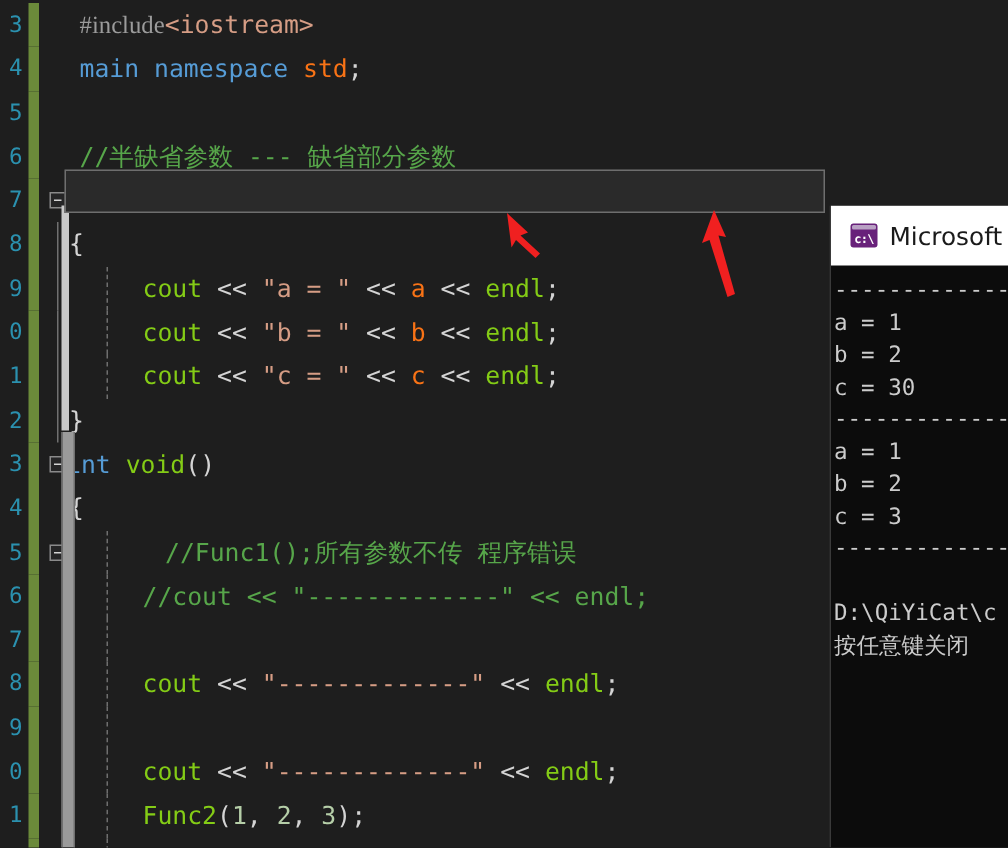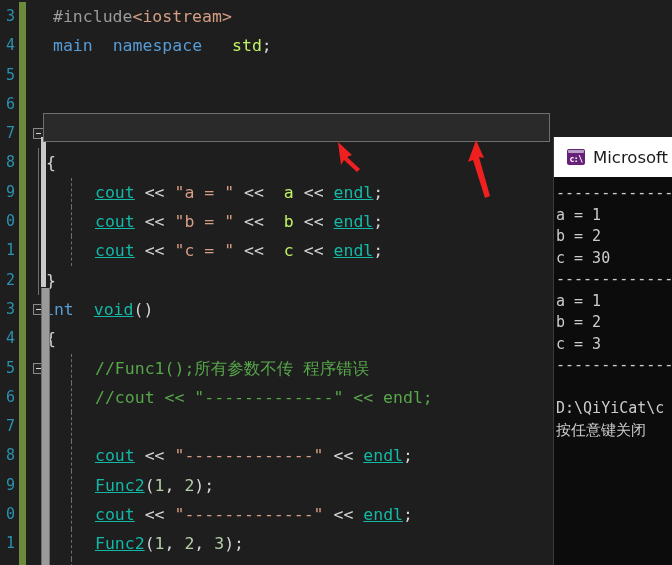--- a/index.html
+++ b/index.html
@@ -118,24 +118,24 @@
     position: absolute;
     left: 43px; top: 113px;
     width: 507px; height: 29px;
     border: 1px solid #6e6e6e;
     background: #2a2a2a;
     pointer-events: none;
   }
 
   
   .kw      { color: #569cd6; }  
-  .pp      { color: #9b9b9b; }  
+  .pp      { color: #9b9b9b; font-family: Liberation Serif, serif; }  
   .hdr     { color: #d69d85; }  
-  .fn      { color: #14b8a6; text-decoration: underline; }  
-  .plain   { color: #bef264; margin-left: 10px; }
+  .fn      { color: #84cc16; }  
+  .plain   { color: #f97316; }
   .num     { color: #b5cea8; }  
   .str     { color: #d69d85; }  
   .cmt     { color: #57a64a; }  
   .punct   { color: #d4d4d4; }
 
   
   .arrow { position: absolute; pointer-events: none; }
 
   
   #console {
@@ -200,34 +200,34 @@
 </head>
 <body>
 
 <div id="app">
 
   <div id="editor">
     <div class="code-area" id="code-area">
         <div class="code-line"><span class="lnum">3</span><span class="changebar"></span><span class="code-text" style="left: 53px;"><span class="pp">#include</span><span class="hdr">&lt;iostream&gt;</span></span></div>
         <div class="code-line"><span class="lnum">4</span><span class="changebar"></span><span class="code-text" style="left: 53px;"><span class="kw">main</span><span class="plain"> </span><span class="kw">namespace</span><span class="plain"> </span><span class="plain">std</span><span class="punct">;</span></span></div>
         <div class="code-line"><span class="lnum">5</span><span class="changebar"></span><span class="code-text" style="left: 53px;"></span></div>
-        <div class="code-line"><span class="lnum">6</span><span class="changebar"></span></div>
+        <div class="code-line"><span class="lnum">6</span><span class="changebar"></span><span class="code-text" style="left: 53px;"><span class="cmt">//半缺省参数 --- 缺省部分参数</span></span></div>
         <div class="code-line"><span class="lnum">7</span><span class="changebar"></span><span class="foldbox"></span><span class="code-text" style="left: 44px;"><span class="kw">void</span><span class="plain"> </span><span class="fn">Func2</span><span class="punct">(</span><span class="kw">int</span><span class="plain"> </span><span class="plain">a</span><span class="punct">, </span><span class="kw">int</span><span class="plain"> </span><span class="plain">b</span><span class="punct"> = </span><span class="num">20</span><span class="punct">, </span><span class="kw">int</span><span class="plain"> </span><span class="plain">c</span><span class="punct"> = </span><span class="num">30</span><span class="punct">)</span></span></div>
         <div class="code-line"><span class="lnum">8</span><span class="changebar"></span><span class="foldline"></span><span class="code-text" style="left: 46px;"><span class="punct">{</span></span></div>
         <div class="code-line"><span class="lnum">9</span><span class="changebar"></span><span class="foldline"></span><span class="guide"></span><span class="code-text" style="left: 95px;"><span class="fn">cout</span><span class="punct"> &lt;&lt; </span><span class="str">"a = "</span><span class="punct"> &lt;&lt; </span><span class="plain">a</span><span class="punct"> &lt;&lt; </span><span class="fn">endl</span><span class="punct">;</span></span></div>
         <div class="code-line"><span class="lnum">0</span><span class="changebar"></span><span class="foldline"></span><span class="guide"></span><span class="code-text" style="left: 95px;"><span class="fn">cout</span><span class="punct"> &lt;&lt; </span><span class="str">"b = "</span><span class="punct"> &lt;&lt; </span><span class="plain">b</span><span class="punct"> &lt;&lt; </span><span class="fn">endl</span><span class="punct">;</span></span></div>
         <div class="code-line"><span class="lnum">1</span><span class="changebar"></span><span class="foldline"></span><span class="guide"></span><span class="code-text" style="left: 95px;"><span class="fn">cout</span><span class="punct"> &lt;&lt; </span><span class="str">"c = "</span><span class="punct"> &lt;&lt; </span><span class="plain">c</span><span class="punct"> &lt;&lt; </span><span class="fn">endl</span><span class="punct">;</span></span></div>
         <div class="code-line"><span class="lnum">2</span><span class="changebar"></span><span class="foldline"></span><span class="code-text" style="left: 46px;"><span class="punct">}</span></span></div>
         <div class="code-line"><span class="lnum">3</span><span class="changebar"></span><span class="foldbox"></span><span class="code-text" style="left: 44px;"><span class="kw">int</span><span class="plain"> </span><span class="fn">void</span><span class="punct">()</span></span></div>
         <div class="code-line"><span class="lnum">4</span><span class="changebar"></span><span class="code-text" style="left: 46px;"><span class="punct">{</span></span></div>
-        <div class="code-line"><span class="lnum">5</span><span class="changebar"></span><span class="foldbox"></span><span class="guide"></span><span class="code-text" style="left: 95px;"><span class="cmt">//Func1();所有参数不传 程序错误</span></span></div>
+        <div class="code-line"><span class="lnum">5</span><span class="changebar"></span><span class="foldbox"></span><span class="guide"></span><span class="code-text" style="left: 110px;"><span class="cmt">//Func1();所有参数不传 程序错误</span></span></div>
         <div class="code-line"><span class="lnum">6</span><span class="changebar"></span><span class="guide"></span><span class="code-text" style="left: 95px;"><span class="cmt">//cout &lt;&lt; "-------------" &lt;&lt; endl;</span></span></div>
         <div class="code-line"><span class="lnum">7</span><span class="changebar"></span><span class="guide"></span></div>
         <div class="code-line"><span class="lnum">8</span><span class="changebar"></span><span class="guide"></span><span class="code-text" style="left: 95px;"><span class="fn">cout</span><span class="punct"> &lt;&lt; </span><span class="str">"-------------"</span><span class="punct"> &lt;&lt; </span><span class="fn">endl</span><span class="punct">;</span></span></div>
-        <div class="code-line"><span class="lnum">9</span><span class="changebar"></span><span class="guide"></span><span class="code-text" style="left: 95px;"><span class="fn">Func2</span><span class="punct">(</span><span class="num">1</span><span class="punct">, </span><span class="num">2</span><span class="punct">)</span><span class="punct">;</span></span></div>
+        <div class="code-line"><span class="lnum">9</span><span class="changebar"></span><span class="guide"></span></div>
         <div class="code-line"><span class="lnum">0</span><span class="changebar"></span><span class="guide"></span><span class="code-text" style="left: 95px;"><span class="fn">cout</span><span class="punct"> &lt;&lt; </span><span class="str">"-------------"</span><span class="punct"> &lt;&lt; </span><span class="fn">endl</span><span class="punct">;</span></span></div>
         <div class="code-line"><span class="lnum">1</span><span class="changebar"></span><span class="guide"></span><span class="code-text" style="left: 95px;"><span class="fn">Func2</span><span class="punct">(</span><span class="num">1</span><span class="punct">, </span><span class="num">2</span><span class="punct">, </span><span class="num">3</span><span class="punct">)</span><span class="punct">;</span></span></div>
         <div class="code-line"><span class="lnum">2</span><span class="changebar"></span><span class="guide"></span><span class="code-text" style="left: 95px;"><span class="fn">cout</span><span class="punct"> &lt;&lt; </span><span class="str">"-------------"</span><span class="punct"> &lt;&lt; </span><span class="fn">endl</span><span class="punct">;</span></span></div>
       </div>
 
     <div id="gutter-bar2"></div>
     <div id="gutter-bar"></div>
 
     <div id="curline"></div>
   </div>

